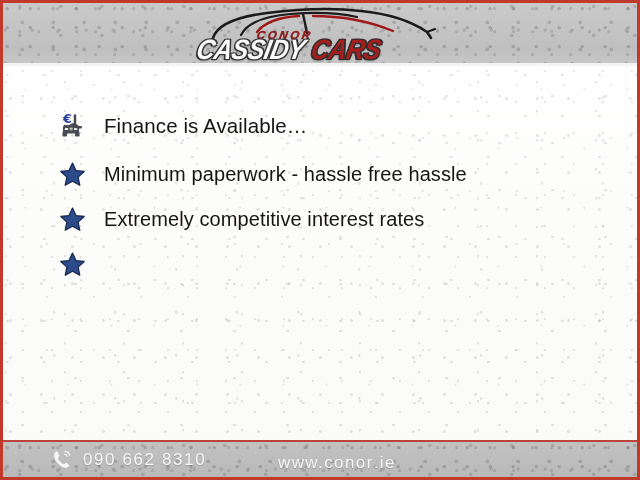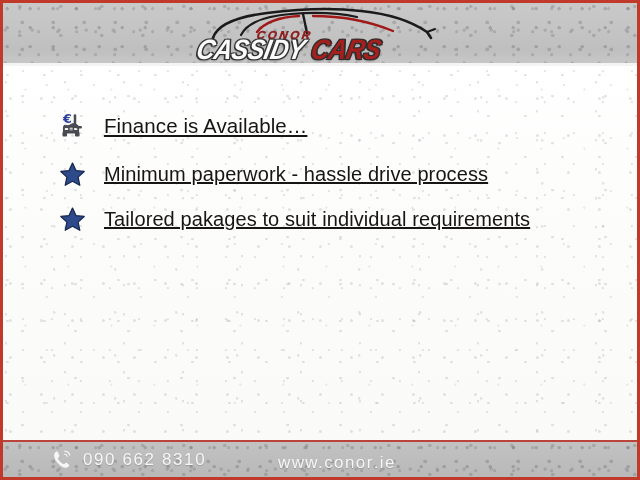--- a/index.html
+++ b/index.html
@@ -155,21 +155,20 @@
     display: flex;
     align-items: center;
     justify-content: center;
   }
   .bullet-text {
     font-size: 20px;
     color: #171414;
     letter-spacing: 0.1px;
     white-space: nowrap;
     font-family: "Liberation Sans", sans-serif;
-    text-decoration: underline;
   }
   .bullet-row.lead .bullet-text {
     font-size: 20.5px;
   }
   .bullet-row.lead { height: 52px; }
 
   
   #footer-sep {
     position: absolute;
     left: 0; top: 437px;
@@ -271,29 +270,36 @@
             </svg>
           </span>
           <span class="bullet-text">Finance is Available…</span>
         </li>
         <li class="bullet-row">
           <span class="bullet-mark">
             <svg width="27" height="27" viewBox="0 0 24 24">
               <path d="M12 1.8 L15.1 8.5 L22.4 9.3 L17 14.3 L18.5 21.6 L12 18 L5.5 21.6 L7 14.3 L1.6 9.3 L8.9 8.5 Z" fill="#2d4a8a" stroke="#16264d" stroke-width="1.1" stroke-linejoin="round"></path>
             </svg>
           </span>
-          <span class="bullet-text">Minimum paperwork - hassle drive process</span>
+          <span class="bullet-text">Minimum paperwork - hassle free hassle</span>
         </li>
         <li class="bullet-row">
           <span class="bullet-mark">
             <svg width="27" height="27" viewBox="0 0 24 24">
               <path d="M12 1.8 L15.1 8.5 L22.4 9.3 L17 14.3 L18.5 21.6 L12 18 L5.5 21.6 L7 14.3 L1.6 9.3 L8.9 8.5 Z" fill="#2d4a8a" stroke="#16264d" stroke-width="1.1" stroke-linejoin="round"></path>
             </svg>
           </span>
-          <span class="bullet-text">Tailored pakages to suit individual requirements</span>
+          <span class="bullet-text">Extremely competitive interest rates</span>
+        </li>
+        <li class="bullet-row">
+          <span class="bullet-mark">
+            <svg width="27" height="27" viewBox="0 0 24 24">
+              <path d="M12 1.8 L15.1 8.5 L22.4 9.3 L17 14.3 L18.5 21.6 L12 18 L5.5 21.6 L7 14.3 L1.6 9.3 L8.9 8.5 Z" fill="#2d4a8a" stroke="#16264d" stroke-width="1.1" stroke-linejoin="round"></path>
+            </svg>
+          </span>
         </li>
       </ul>
   </div>
 
   <div id="footer-sep"></div>
   <div id="footer-band">
     <div class="speckle coarse"></div>
     <div id="footer-inner">
 
       <div id="phone-group">

